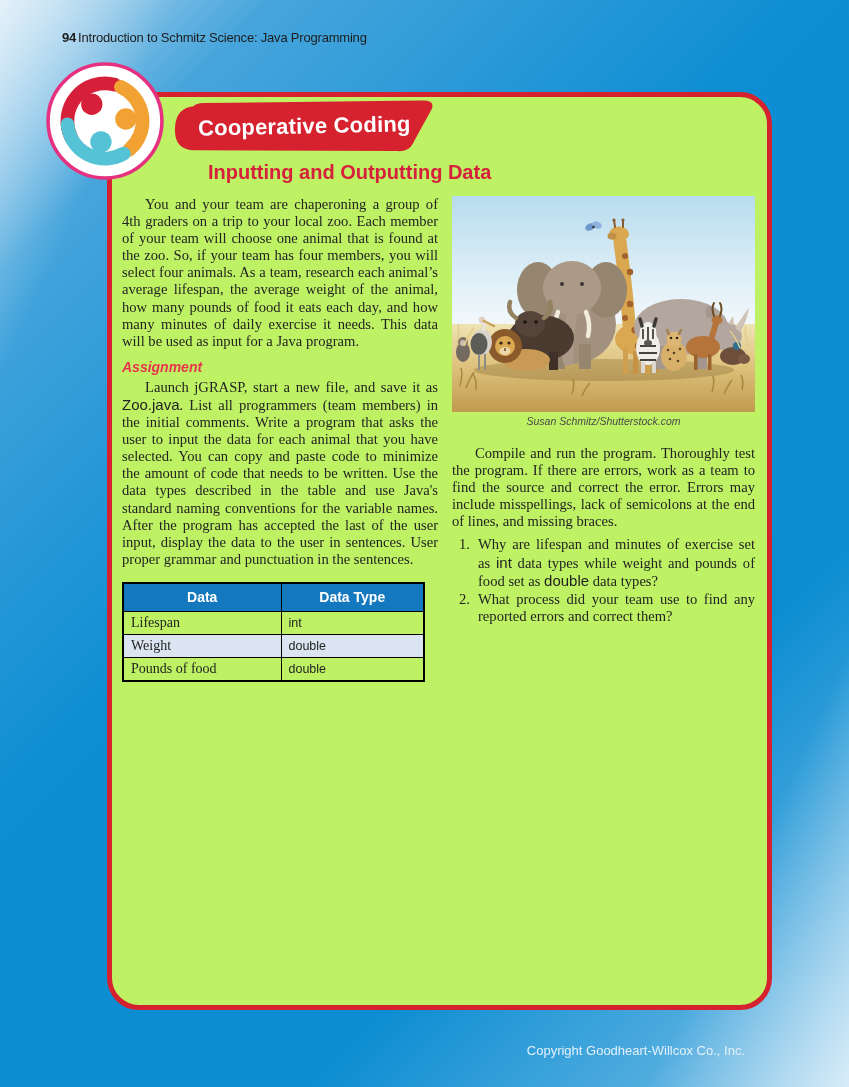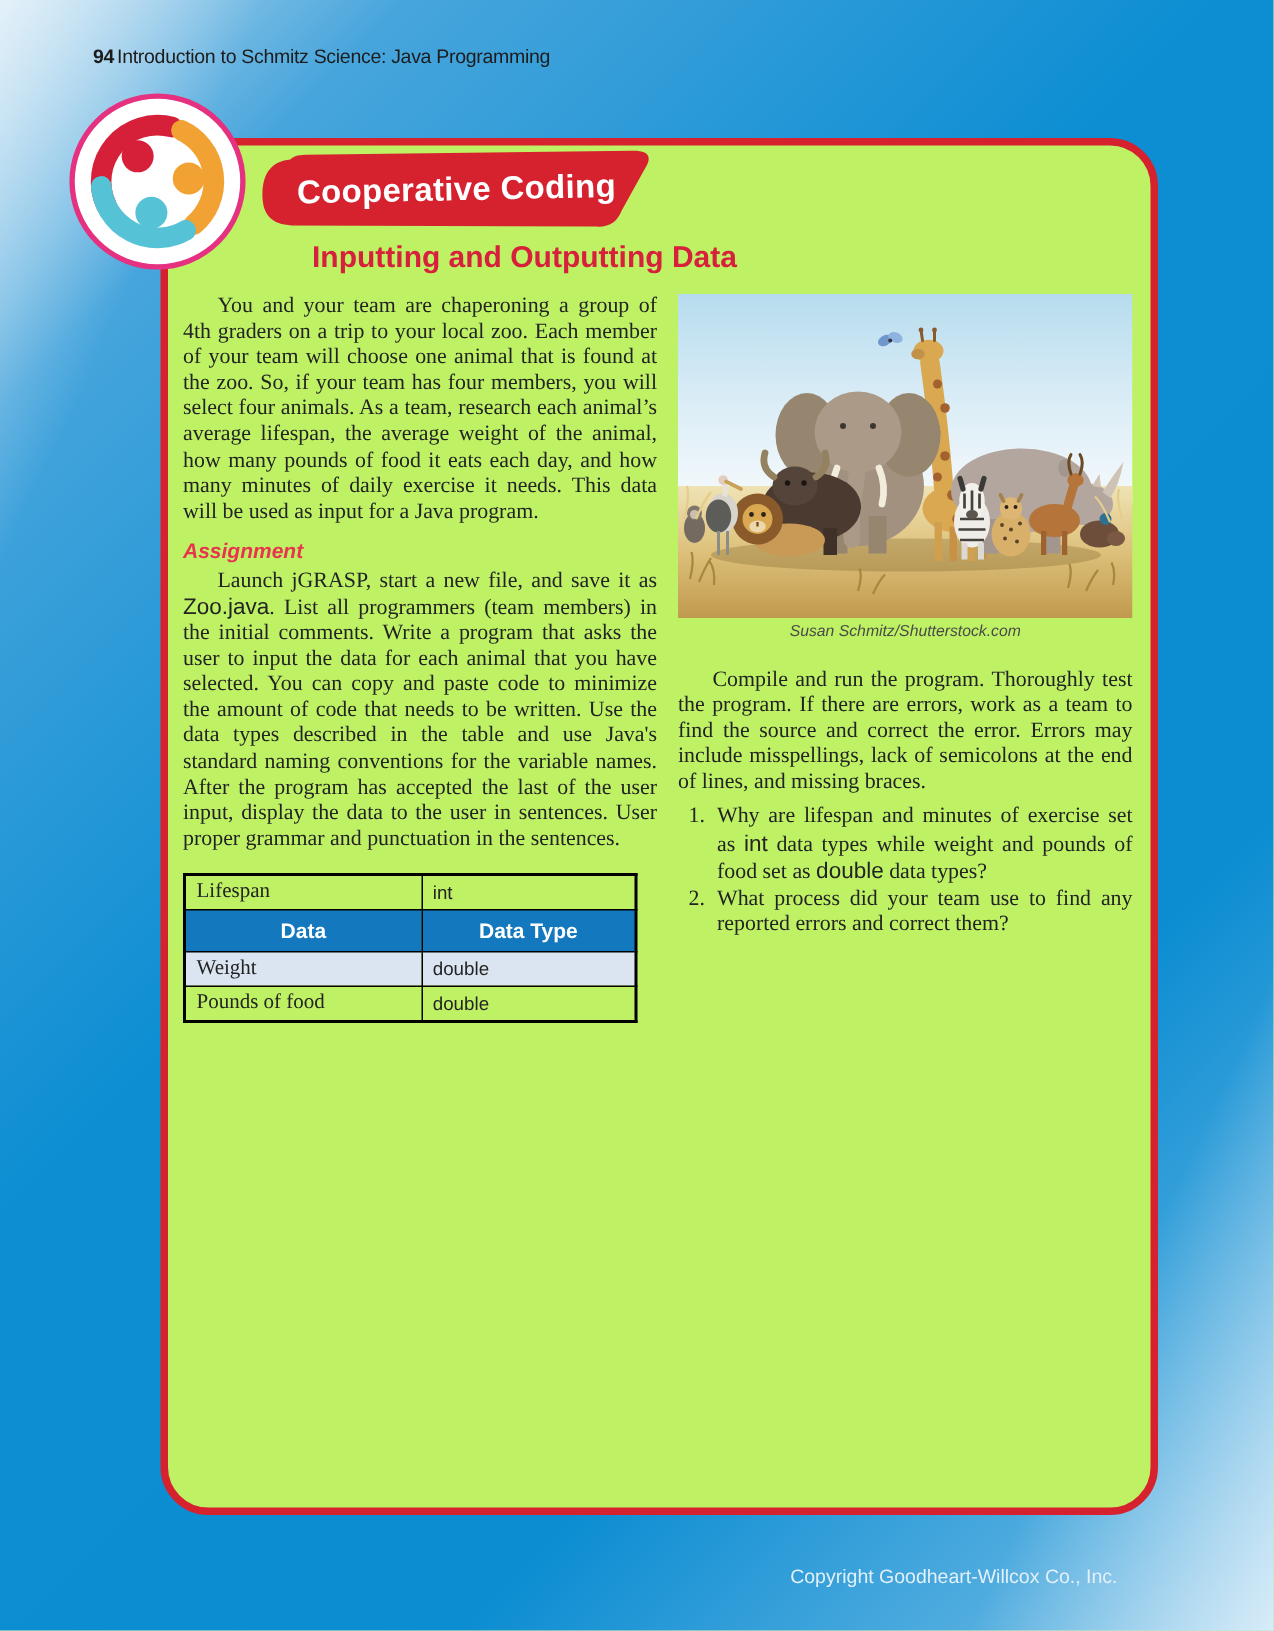--- a/index.html
+++ b/index.html
@@ -89,26 +89,26 @@
 
     <p class="body-text indent"><span>Launch jGRASP, start a new file, and save it as </span><span class="code">Zoo.java</span><span>. List all programmers (team members) in the initial comments. Write a program that asks the user to input the data for each animal that you have selected. You can copy and paste code to minimize the amount of code that needs to be written. Use the data types described in the table and use Java's standard naming conventions for the variable names. After the program has accepted the last of the user input, display the data to the user in sentences. User proper grammar and punctuation in the sentences.</span></p>
 
     <table class="data-table">
       <colgroup>
           <col class="c1">
           <col>
         </colgroup>
       <tbody>
           <tr>
+        <th>Data</th>
+        <th>Data Type</th>
+      </tr>
+      <tr>
         <td>Lifespan</td>
         <td class="type">int</td>
-      </tr>
-      <tr>
-        <th>Data</th>
-        <th>Data Type</th>
       </tr>
       <tr class="alt">
         <td>Weight</td>
         <td class="type">double</td>
       </tr>
       <tr>
         <td>Pounds of food</td>
         <td class="type">double</td>
       </tr>
     </tbody>

